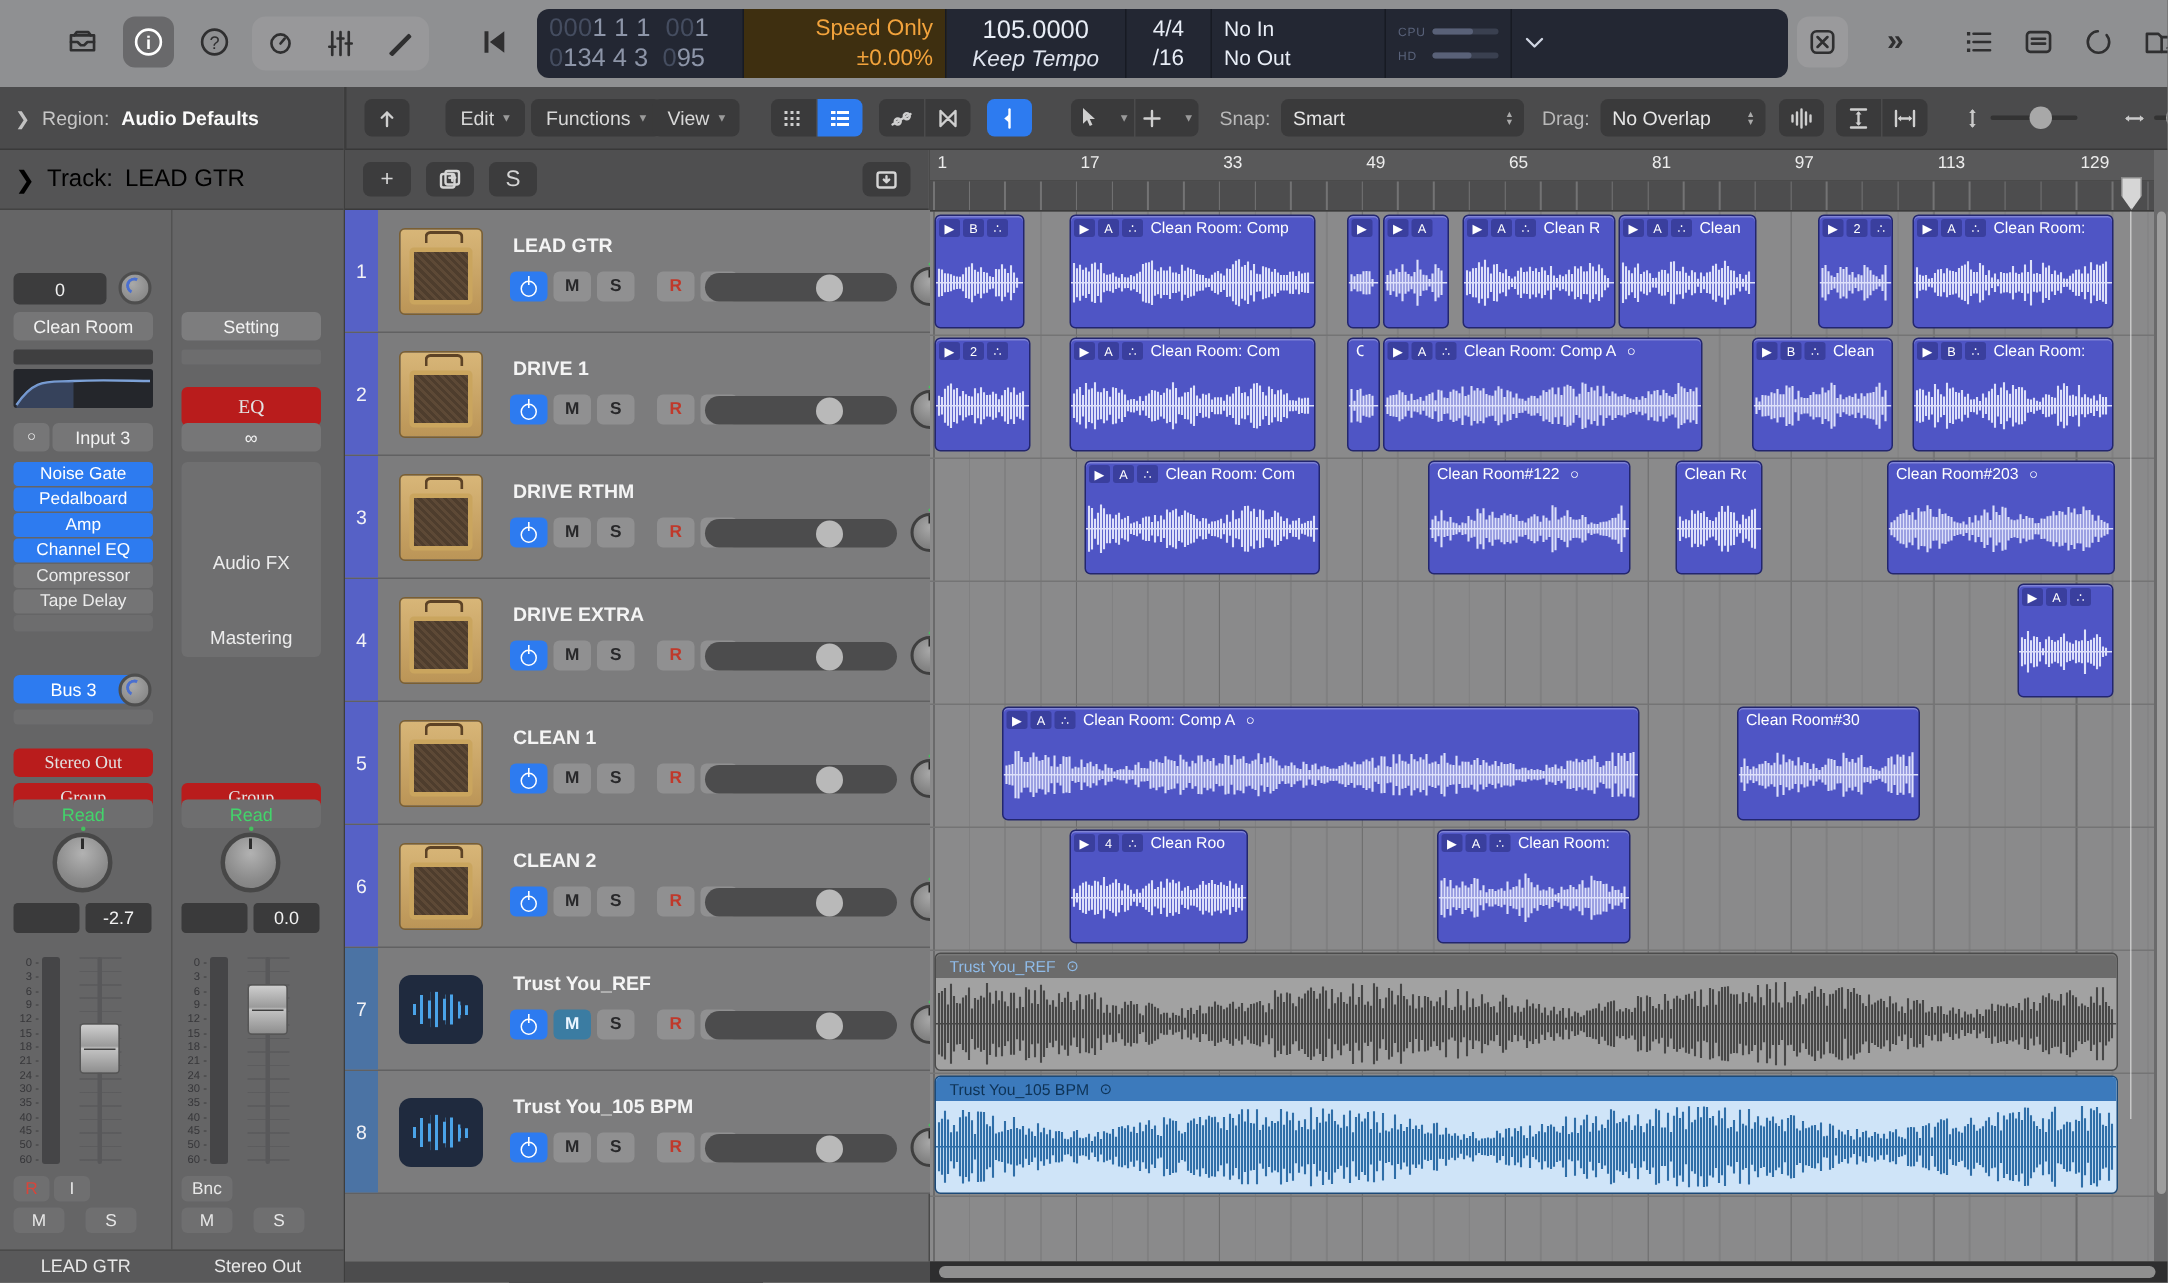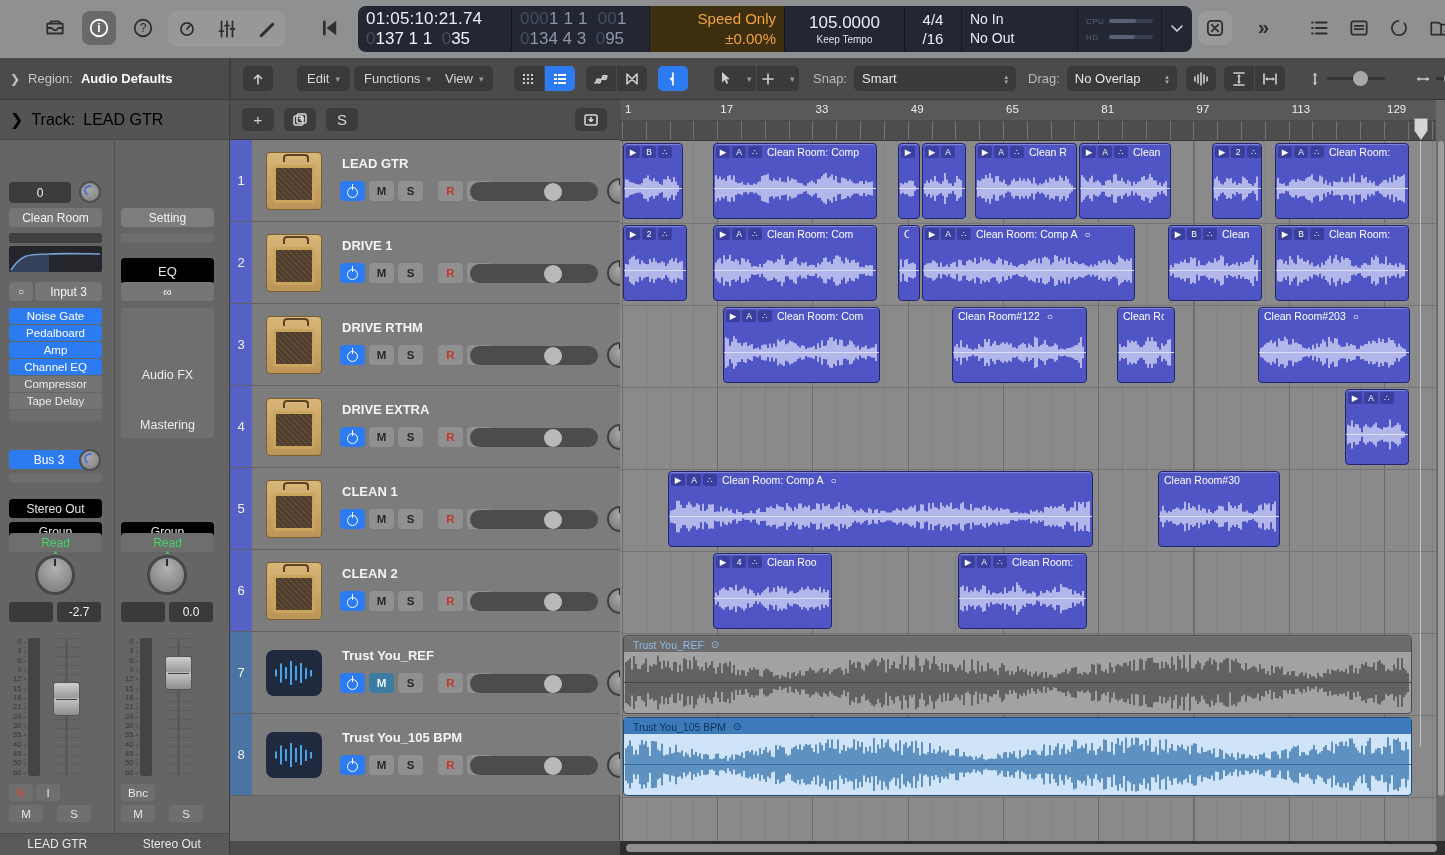--- a/index.html
+++ b/index.html
@@ -23,21 +23,21 @@
   .lcd-sec { border-right:1px solid #171a23; display:flex; flex-direction:column; justify-content:center; padding:2px 8px; }
   .lcd-time { width:154px; }
   .lcd-line1 { font-size:17px; letter-spacing:0.2px; color:#e9eef7; white-space:nowrap; }
   .lcd-line2 { font-size:17px; white-space:nowrap; }
   .lcd-ghost { width:138px; }
   .lcd-ghost .lcd-line1, .lcd-ghost .lcd-line2 { color:#8d95a8; }
   .dim { color:#454d60;margin-top:12px; } .mid { color:#8d95a8; } .bright { color:#f2f5fb; }
   .lcd-speed { width:135px; background:#3e2f10; align-items:flex-end; text-align:right; }
   .lcd-speed div { color:#f2a33c; font-size:15px; line-height:20px; white-space:nowrap; }
   .lcd-tempo { width:120px; align-items:center; text-align:center; }
-  .lcd-tempo .a { font-size:17px; } .lcd-tempo .b { font-size:10px; color:#dfe4ee; margin-top:1px; }
+  .lcd-tempo .a { font-size:17px; } .lcd-tempo .b { font-size:15px; color:#dfe4ee; margin-top:1px;font-style:italic; }
   .lcd-sig { width:57px; align-items:center; text-align:center; }
   .lcd-sig div { font-size:15px; line-height:19px; }
   .lcd-io { width:116px; }
   .lcd-io div { font-size:14px; line-height:19px; }
   .lcd-meters { width:84px; justify-content:center; gap:7px; }
   .meter-row { display:flex; align-items:center; gap:5px; }
   .meter-row .lbl { font-size:8px; color:#59627a; width:20px; letter-spacing:0.5px; }
   .meter-bar { width:48px; height:4px; border-radius:2px; background:#3a4050; }
   .meter-bar i { display:block; width:60%; height:100%; border-radius:2px; background:#596178; }
   .lcd-chev { width:30px; border-right:none; align-items:center; justify-content:center; display:flex; color:#cfd5e2; }
@@ -66,21 +66,21 @@
   .insp-hdr .dis { color:#c2c2c2; font-size:12px; }
   .insp-hdr .k { color:#c6c6c6; font-size:13px; }
   .insp-hdr .v { color:#fafafa; font-size:13px; font-weight:bold; }
   .insp-hdr2 { height:40px; background:#545455; border-bottom:1px solid #434343; display:flex; align-items:center; padding:0 10px; gap:8px; }
   .strips { position:absolute; top:82px; left:0; right:0; bottom:22px; background:#656566; }
   .strips .vdiv { position:absolute; left:114px; top:0; bottom:0; width:1px; background:#525252; }
   .strip { position:absolute; top:0; width:97px; }
   .strip.left { left:9px; } .strip.right { left:121px; }
   .spill { position:absolute; left:0; width:93px; height:19px; border-radius:4px; background:#767677; color:#f2f2f2;
            font-size:12px; display:flex; align-items:center; justify-content:center; overflow:hidden; white-space:nowrap; } .spill.blue { background:#2d7bf0; color:#fff; }
-  .spill.dim { background:#000000; color:#e3e3e3; } .spill.green { color:#43d46b; background:#6e6e6f; }
+  .spill.dim { background:#b91c1c; color:#e3e3e3;font-family:Liberation Serif, serif; } .spill.green { color:#43d46b; background:#6e6e6f; }
   .gainbox { position:absolute; top:42px; left:0; width:62px; height:21px; background:#3c3c3d; border-radius:4px; color:#f0f0f0; font-size:12px; display:flex; align-items:center; justify-content:center; }
   .mini-knob { position:absolute; top:41px; left:70px; width:22px; height:22px; border-radius:50%; background:radial-gradient(circle at 40% 35%, #a9a9a9, #7e7e7e); border:2px solid #4e4e4e; }
   .mini-knob::after { content:""; position:absolute; left:3px; top:2px; width:7px; height:7px; border-radius:50%; border:2px solid #4a6fd0; border-right-color:transparent; border-bottom-color:transparent; transform:rotate(-20deg); }
   .thinbar { position:absolute; top:93px; left:0; width:93px; height:10px; background:#3f3f40; border-radius:2px; }
   .eqthumb { position:absolute; top:106px; left:0; width:93px; height:26px; background:#24262b; border-radius:2px; overflow:hidden; }
   .inrow { position:absolute; top:142px; left:0; display:flex; gap:2px; }
   .inrow .c { width:24px; height:19px; background:#767677; border-radius:4px; color:#eee; font-size:10px; display:flex; align-items:center; justify-content:center; }
   .inrow .n { width:67px; height:19px; background:#767677; border-radius:4px; color:#f2f2f2; font-size:12px; display:flex; align-items:center; justify-content:center; }
   .plugins { position:absolute; top:168px; left:0; width:93px; display:flex; flex-direction:column; gap:1px; }
   .plugins .p { height:16px; border-radius:3px; font-size:11.5px; display:flex; align-items:center; justify-content:center; background:#747475; color:#ececec; white-space:nowrap; overflow:hidden; }
@@ -247,24 +247,20 @@
     </div>
     <div class="tb-group" style="left:312px">
       <div class="ibtn">
         <svg class="gi" width="24" height="24" viewBox="0 0 20 20">
             <path class="fil" d="M5 4 h2.2 v12 H5 z M16 4 L8 10 l8 6 z"></path>
           </svg>
       </div>
     </div>
 
     <div class="lcd">
-      <div class="lcd-sec lcd-time">
-        <div class="lcd-line1">01:05:10:21.74</div>
-        <div class="lcd-line2"><span class="dim">0</span><span class="bright">137 1 1</span>&nbsp;&nbsp;<span class="dim">0</span><span class="bright">35</span></div>
-      </div>
       <div class="lcd-sec lcd-ghost">
         <div class="lcd-line1"><span class="dim">000</span><span class="mid">1 1 1</span>&nbsp;&nbsp;<span class="dim">00</span><span class="mid">1</span></div>
         <div class="lcd-line2"><span class="dim">0</span><span class="mid">134 4 3</span>&nbsp;&nbsp;<span class="dim">0</span><span class="mid">95</span></div>
       </div>
       <div class="lcd-sec lcd-speed">
         <div>Speed Only</div>
         <div>±0.00%</div>
       </div>
       <div class="lcd-sec lcd-tempo">
         <div class="a">105.0000</div>

